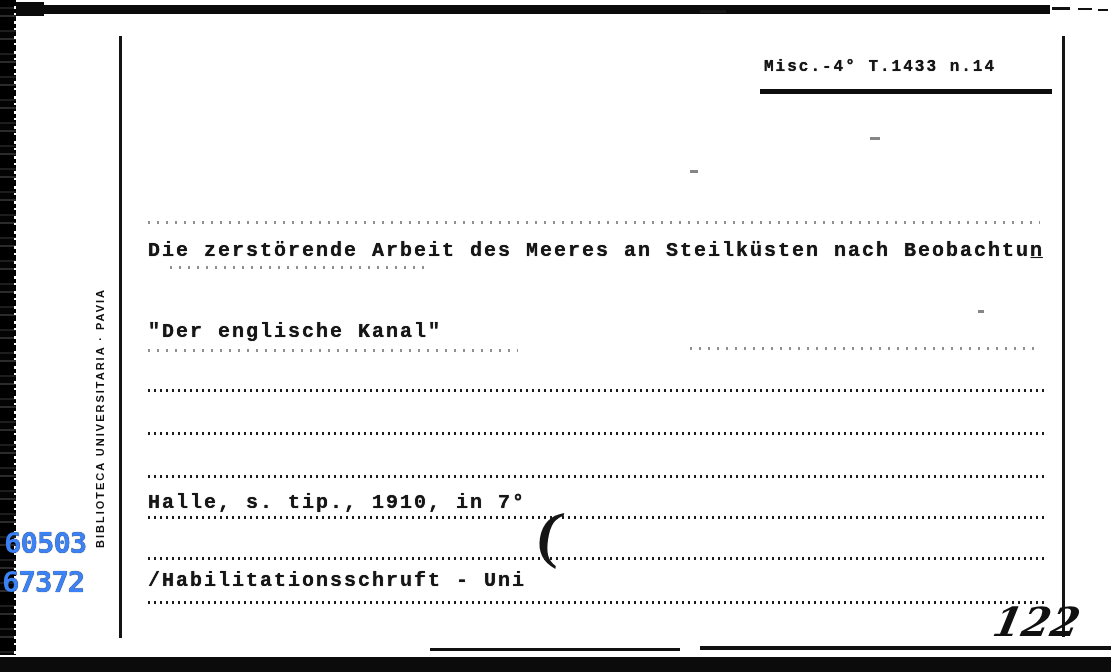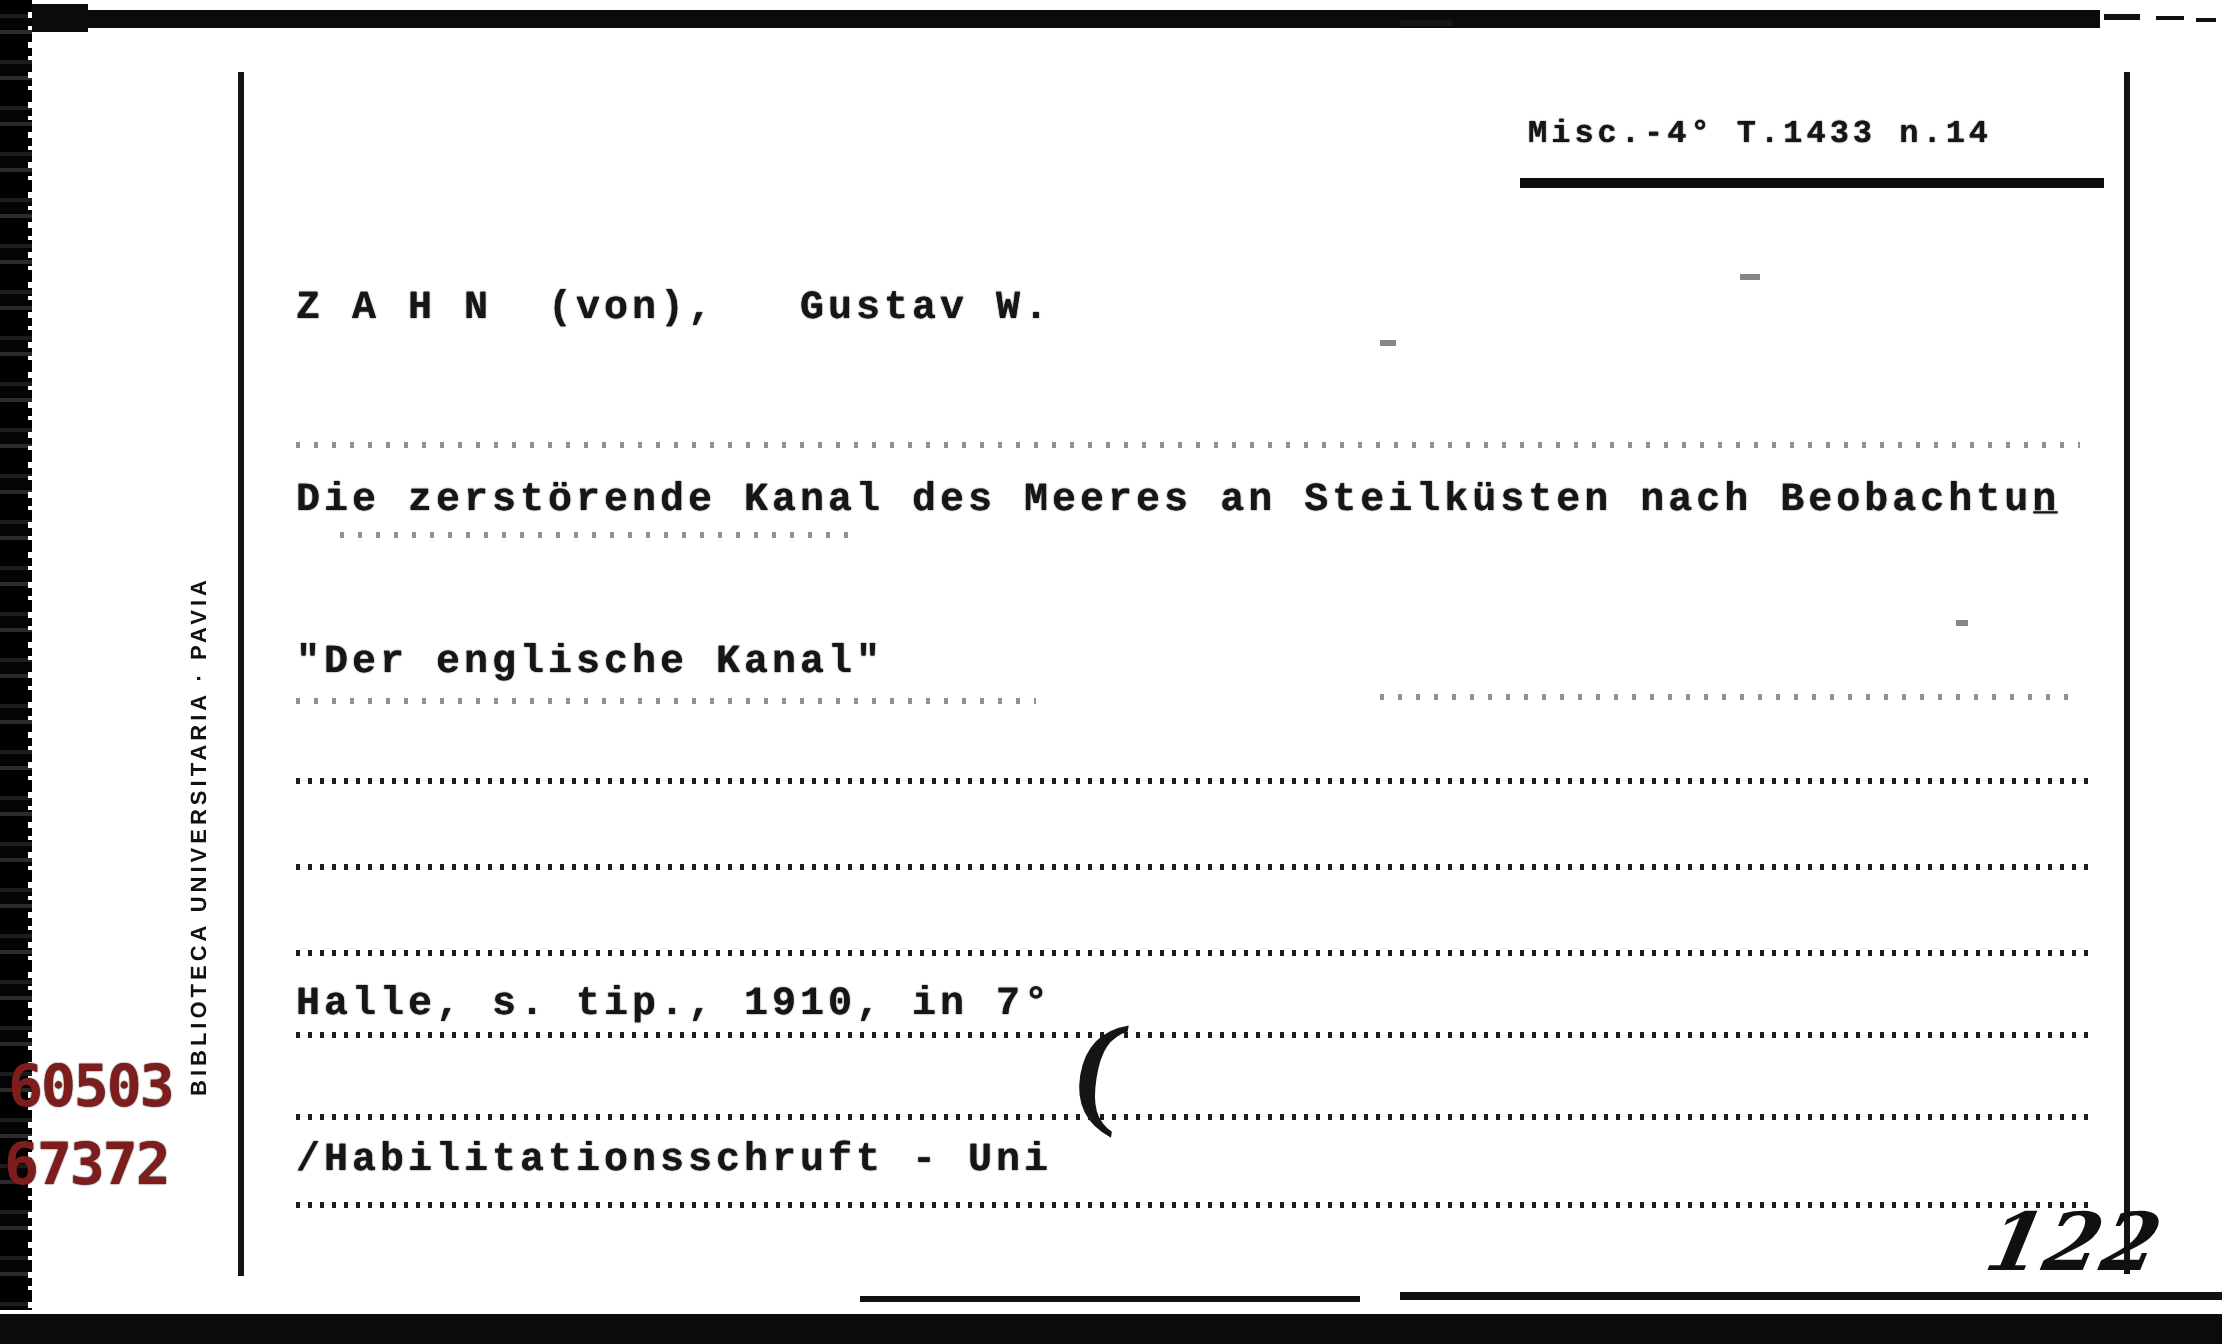--- a/index.html
+++ b/index.html
@@ -38,21 +38,21 @@
   
   .vstamp{position:absolute;left:94px;top:136px;width:24px;height:412px;}
   .vstamp span{
     display:block;writing-mode:vertical-rl;transform:rotate(180deg);
     font-family:"Liberation Sans","DejaVu Sans",sans-serif;font-weight:700;
     font-size:11px;letter-spacing:2px;color:#111;white-space:pre;height:100%;
   }
   
   .inv{
     position:absolute;font-family:"DejaVu Sans Mono","Liberation Mono",monospace;
-    font-weight:700;font-size:29px;color:#7f1d1d;letter-spacing:-1px;text-shadow:0 0 .8px #000;
+    font-weight:700;font-size:29px;color:#3b82f6;letter-spacing:-1px;text-shadow:0 0 .8px #000;
   }
   
   .hand{
     position:absolute;left:994px;top:598px;
     font-family:"DejaVu Serif","Liberation Serif",serif;font-style:italic;font-weight:700;
     font-size:40px;color:#101010;transform:skewX(-12deg);letter-spacing:1px;
   }
   
   .paren{
     position:absolute;left:538px;top:500px;
@@ -82,25 +82,24 @@
   <div class="vstamp">
     <span>BIBLIOTECA UNIVERSITARIA · PAVIA</span>
   </div>
 
   <div class="inv" style="left:4px;top:526px;">60503</div>
   <div class="inv" style="left:2px;top:565px;">67372</div>
 
   <div class="tw" style="left:764px;top:58px;font-size:16px;">Misc.-4° T.1433 n.14</div>
   <div class="shelf-underline" style="left:760px;top:89px;width:292px;height:5px;"></div>
 
-  <div class="tw" style="left:148px;top:143px;">Z A H N  (von),   Gustav W.</div>
 
   <div class="dots faint" style="left:148px;top:221px;width:892px;"></div>
 
-  <div class="tw" style="left:148px;top:239px;">Die zerstörende Kanal des Meeres an Steilküsten nach Beobachtun̲</div>
+  <div class="tw" style="left:148px;top:239px;">Die zerstörende Arbeit des Meeres an Steilküsten nach Beobachtun̲</div>
   <div class="dots faint" style="left:170px;top:266px;width:260px;"></div>
   <div class="tw" style="left:148px;top:320px;">"Der englische Kanal"</div>
   <div class="dots faint" style="left:148px;top:349px;width:370px;"></div>
   <div class="dots faint" style="left:690px;top:347px;width:350px;"></div>
 
   <div class="dots" style="left:148px;top:389px;width:897px;"></div>
   <div class="dots" style="left:148px;top:432px;width:897px;"></div>
   <div class="dots" style="left:148px;top:475px;width:897px;"></div>
 
   <div class="tw" style="left:148px;top:491px;">Halle, s. tip., 1910, in 7°</div>

